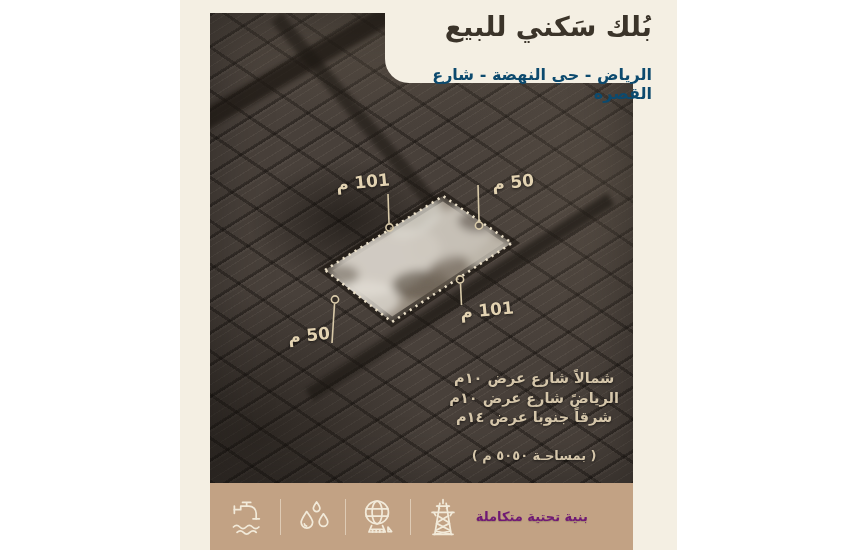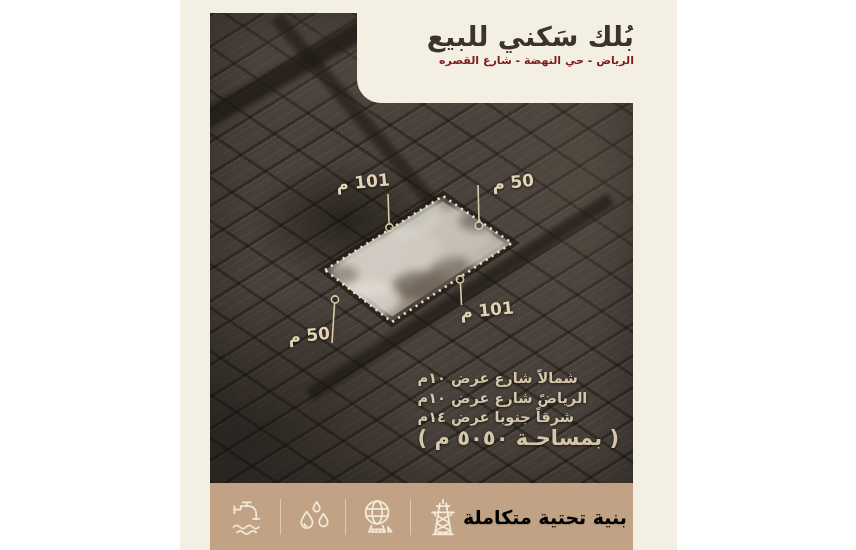--- a/index.html
+++ b/index.html
@@ -35,50 +35,50 @@
   .dim-label{
     position:absolute;color:#e3d3b2;font-size:17px;font-weight:bold;
     transform:rotate(-6deg);letter-spacing:.5px;white-space:nowrap;
     text-shadow:0 1px 3px rgba(0,0,0,.65);direction:rtl;
   }
   .lbl-tl{left:126px;top:159px;}
   .lbl-tr{left:282px;top:159px;}
   .lbl-br{left:250px;top:287px;}
   .lbl-bl{left:78px;top:312px;}
   .site-info{
-    position:absolute;right:14px;top:356px;direction:rtl;text-align:left;
+    position:absolute;right:14px;top:356px;direction:rtl;text-align:center;
     color:#d5c6aa;font-size:14.5px;font-weight:bold;line-height:19.5px;
     text-shadow:0 1px 3px rgba(0,0,0,.6);white-space:nowrap;
   }
-  .site-info .area-line{font-size:21px;margin-top:1px;letter-spacing:.5px;}
+  .site-info .area-line{font-size:13px;margin-top:18px;letter-spacing:.5px;}
   
   .titlebox{
-    position:absolute;right:12px;top:0;width:282px;height:77px;
+    position:absolute;right:4px;top:0;width:282px;height:77px;
     background:#f4efe3;border-bottom-left-radius:24px;
-    text-align:right;padding:13px;z-index:5;
+    text-align:right;padding:3px;z-index:5;
   }
   .title{
     margin:7px 18px 0 0;direction:rtl;
     font-size:27px;font-weight:bold;color:#3b342a;line-height:34px;
   }
   .subtitle{
-    margin:0 18px 0 0;direction:rtl;
-    font-size:11px;font-weight:bold;color:#7f1d1d;
+    margin:21px 18px 0 0;direction:rtl;
+    font-size:16px;font-weight:bold;color:#0c4a6e;
   }
   
   .bar{
     position:absolute;left:30px;top:483px;width:423px;height:67px;
     background:#c2a284;display:flex;align-items:center;
     padding:0 45px 0 18px;box-sizing:border-box;
   }
   .bar .icn{width:40px;height:42px;flex:0 0 auto;}
   .bar .divider{width:1px;height:36px;background:rgba(250,243,230,.5);margin:0 12px;flex:0 0 auto;}
   .bar-label{
     margin-left:auto;direction:rtl;
-    color:#000000;font-size:19px;font-weight:bold;letter-spacing:.3px;
+    color:#701a75;font-size:13px;font-weight:bold;letter-spacing:.3px;
     text-shadow:0 1px 1px rgba(0,0,0,.15);white-space:nowrap;
   }
   .icn path,.icn circle,.icn ellipse,.icn line,.icn polyline{
     stroke:#f2ead9;fill:none;stroke-width:1.9;stroke-linecap:round;stroke-linejoin:round;
   }
 </style>
 </head>
 <body>
 
 <div class="panel">

